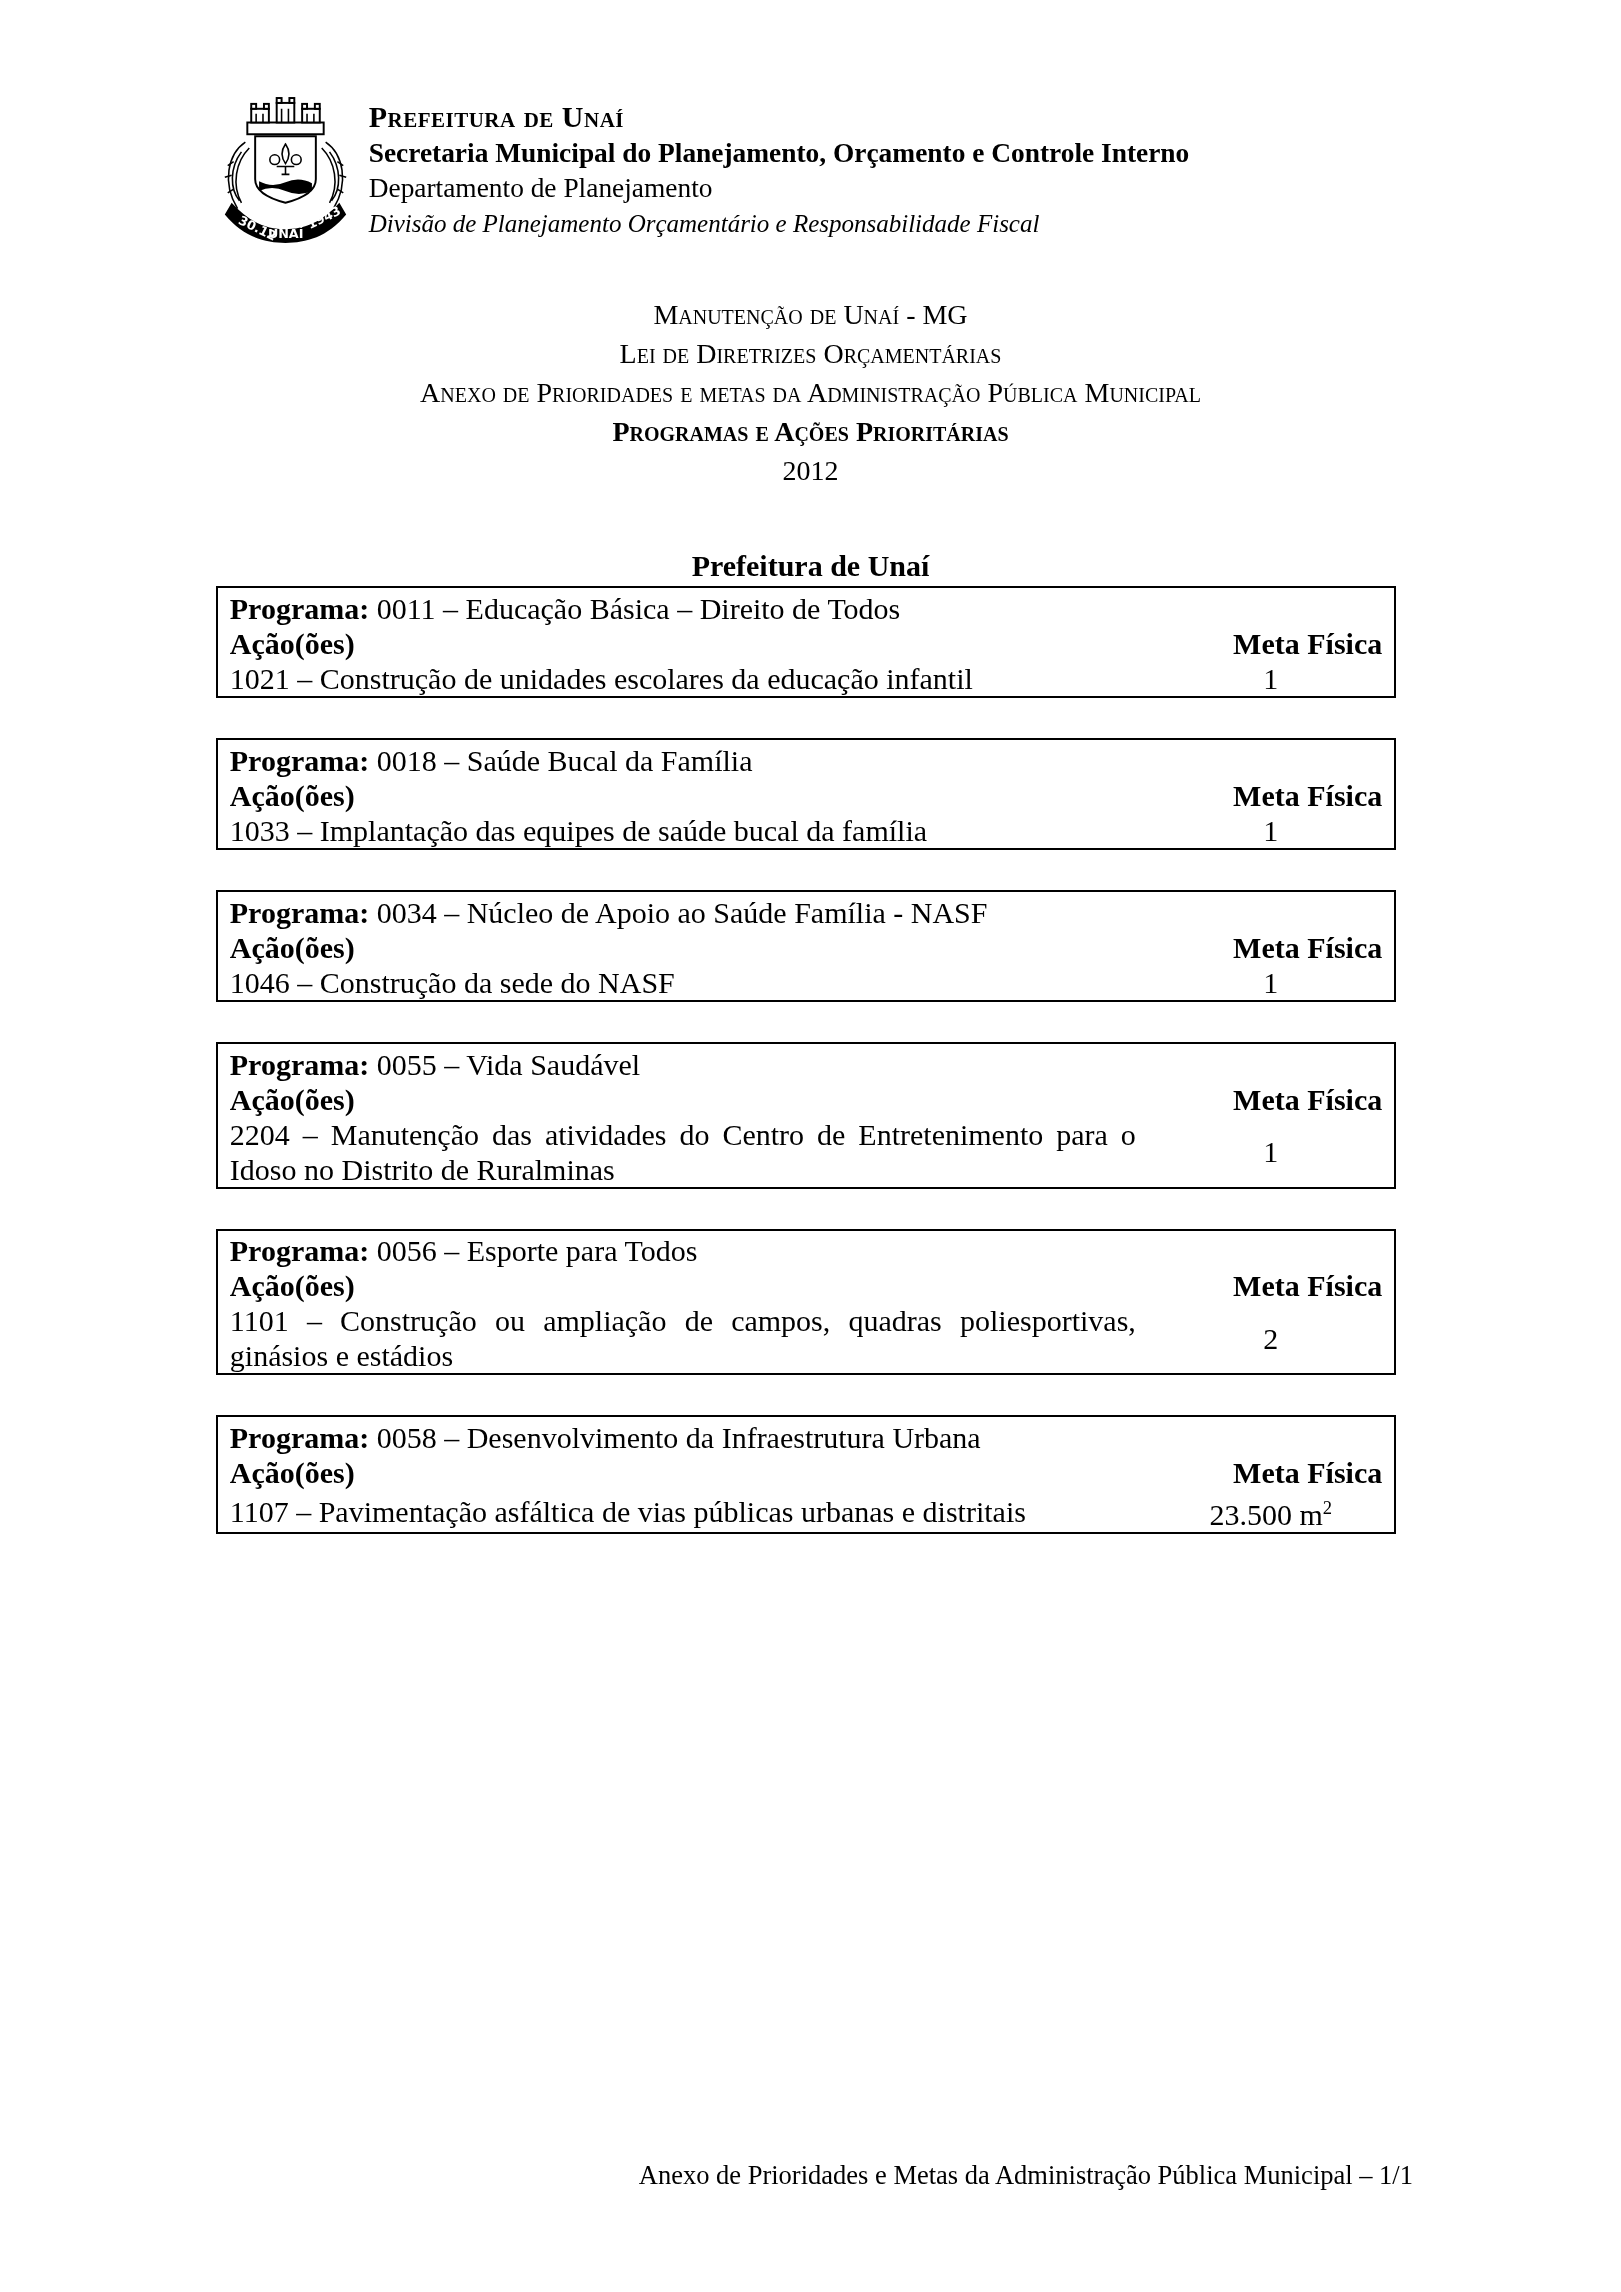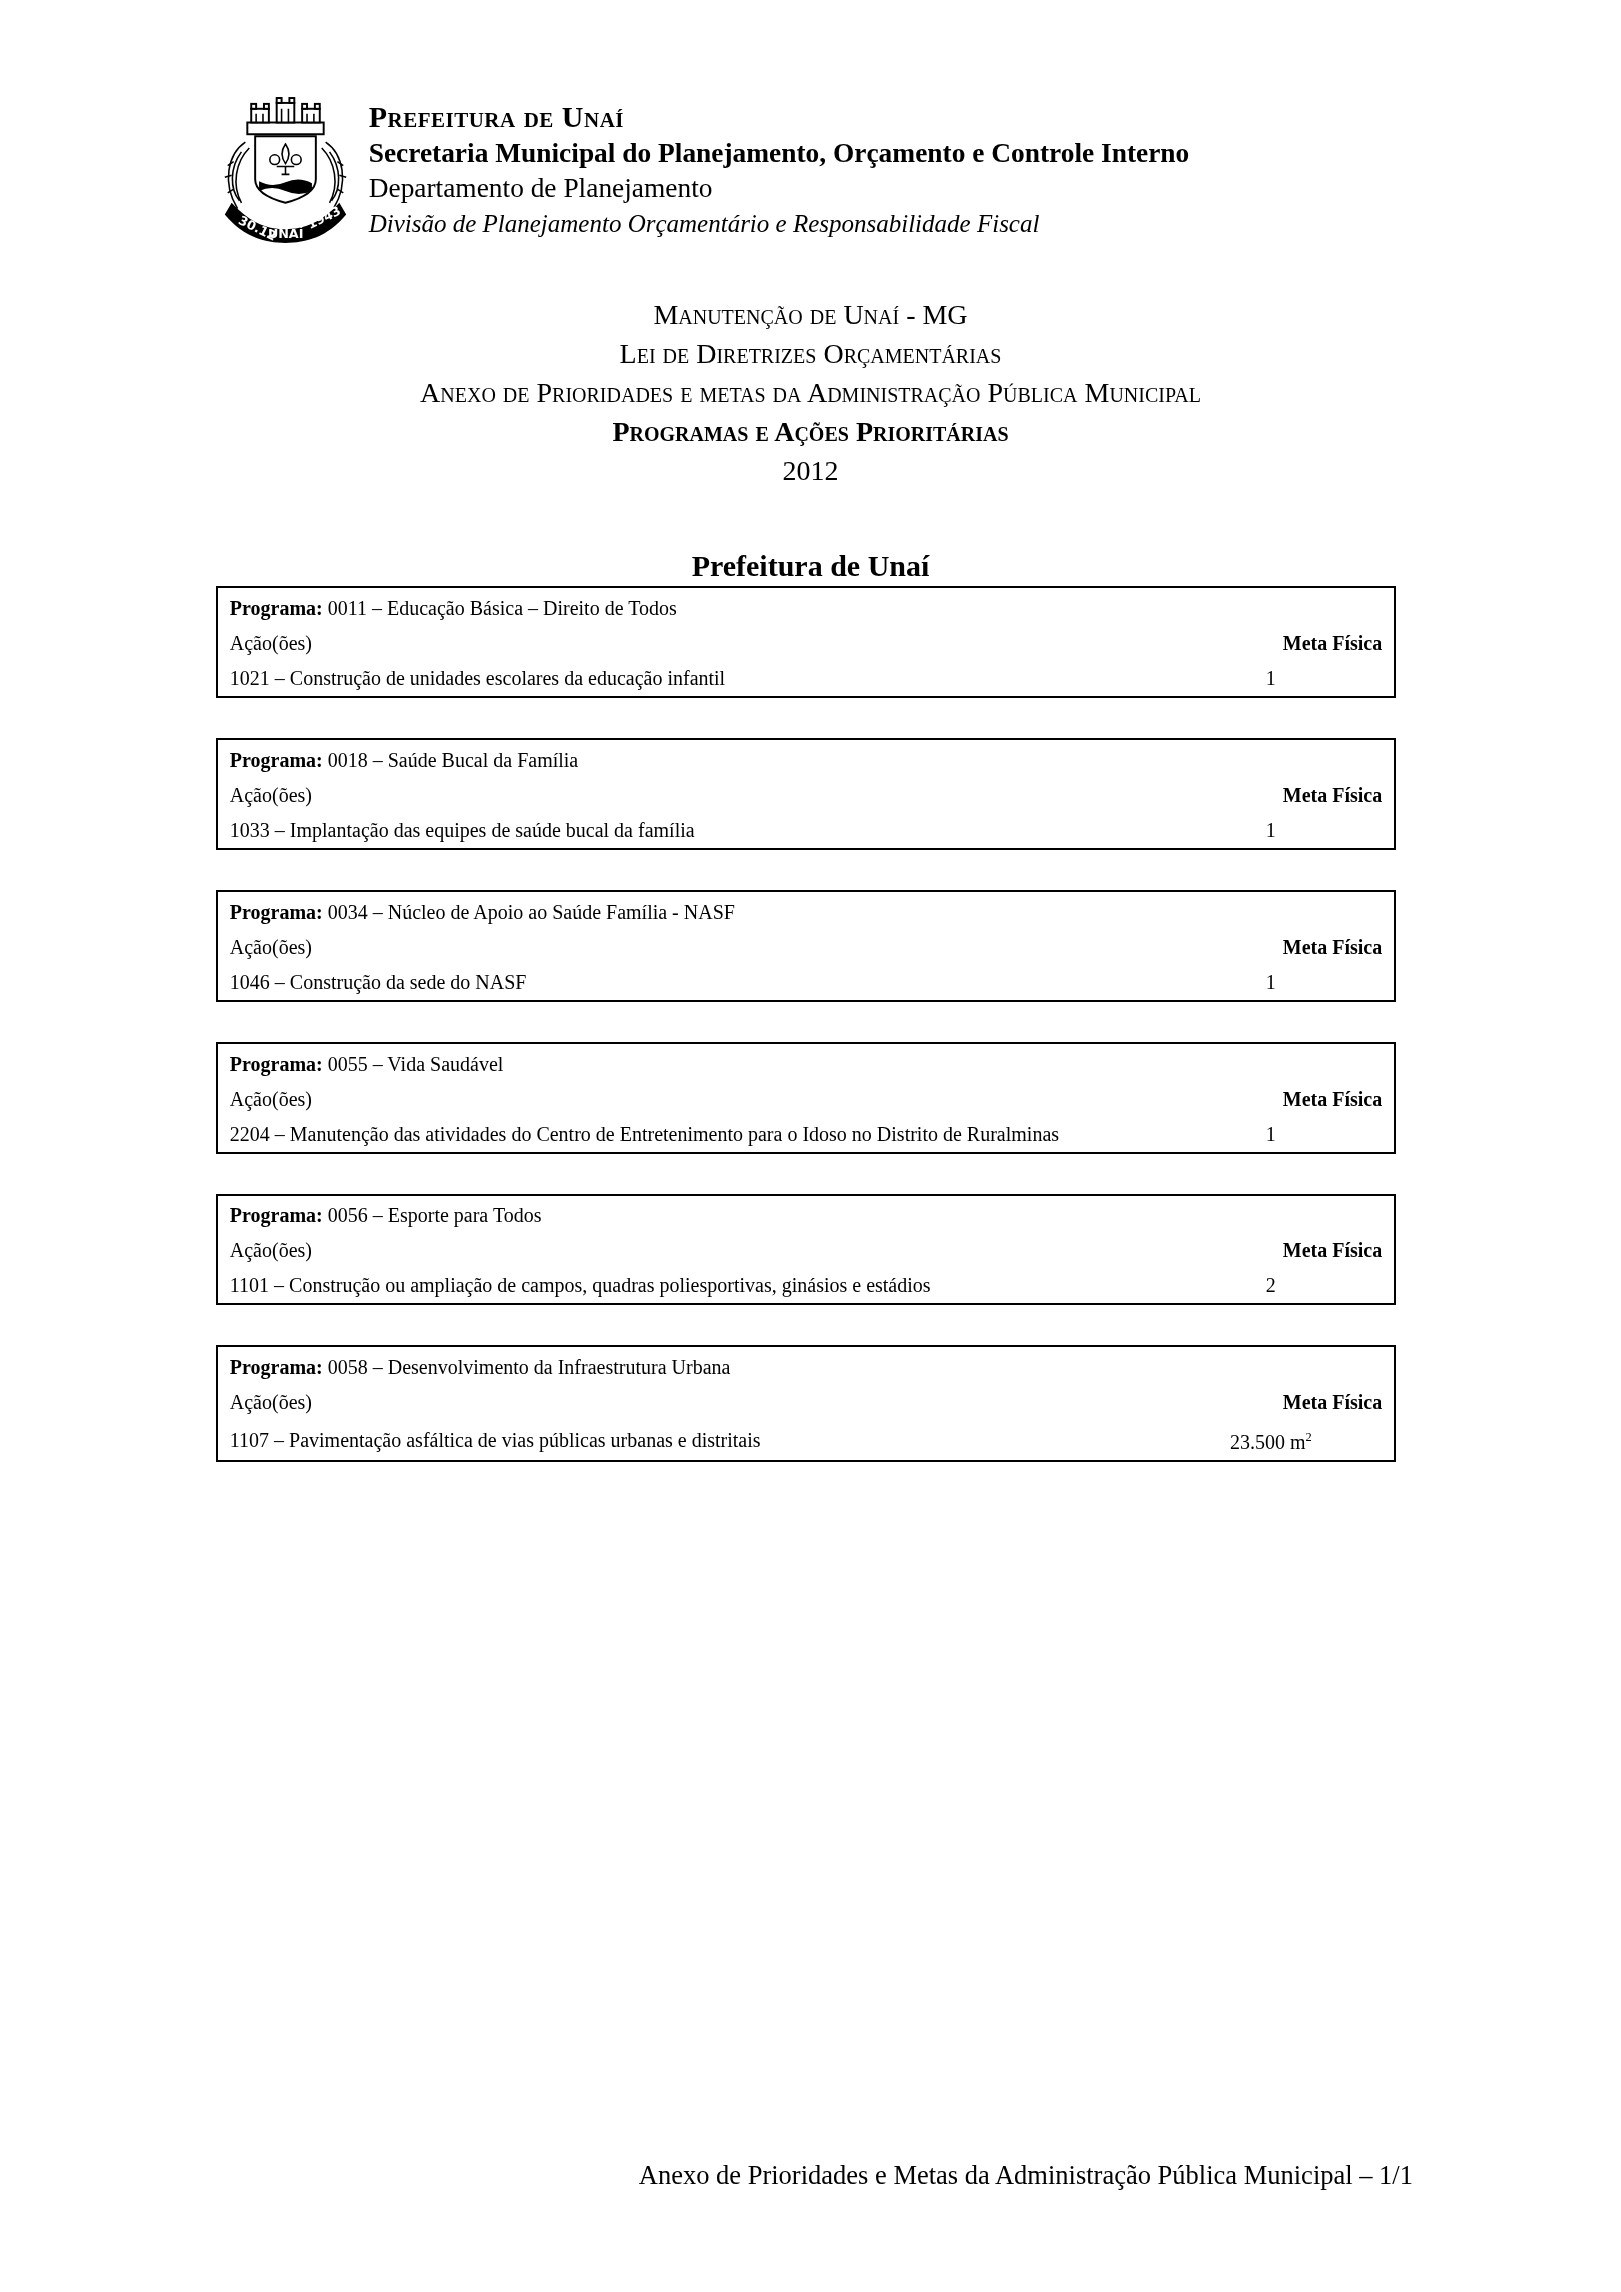--- a/index.html
+++ b/index.html
@@ -24,27 +24,27 @@
 
   
   .title-block { position:absolute; top:295px; left:0; width:100%; text-align:center; font-size:28px; line-height:39px; }
   .title-block .sc { font-variant:small-caps; }
   .title-block .bold { font-weight:bold; }
 
   .section-title { position:absolute; top:523px; left:0; width:100%; text-align:center; font-size:30px; font-weight:bold; line-height:35px; }
 
   
   .programs { position:absolute; top:586px; left:216px; width:1180px; }
-  table.program-table { width:100%; border:2.9px solid #000; border-collapse:collapse; margin:0 0 40px 0; font-size:20px; table-layout:fixed; }
+  table.program-table { width:100%; border:2.9px solid #000; border-collapse:collapse; margin:0 0 40px 0; font-size:30px; table-layout:fixed; }
   table.program-table td { padding:0 11.8px; line-height:35px; vertical-align:middle; }
   table.program-table col.c1 { width:79%; }
   table.program-table col.c2 { width:21%; }
   tr.programa-row td { padding-top:2.9px; }
   .bold-lbl { font-weight:bold; }
-  td.acao-head { font-weight:normal; }
+  td.acao-head { font-weight:bold; }
   td.meta-head { font-weight:bold; text-align:right; padding-right:13.7px;margin-top:25px; }
   td.action-desc { text-align:justify; }
   td.action-meta { text-align:center; }
   td.action-meta sup { font-size:0.62em; }
 
   
   .page-footer { position:absolute; top:2160px; right:208px; font-size:26.5px; line-height:31px; text-align:right; }
 
   
   .coa { stroke:#000; fill:#fff; stroke-width:2; }

